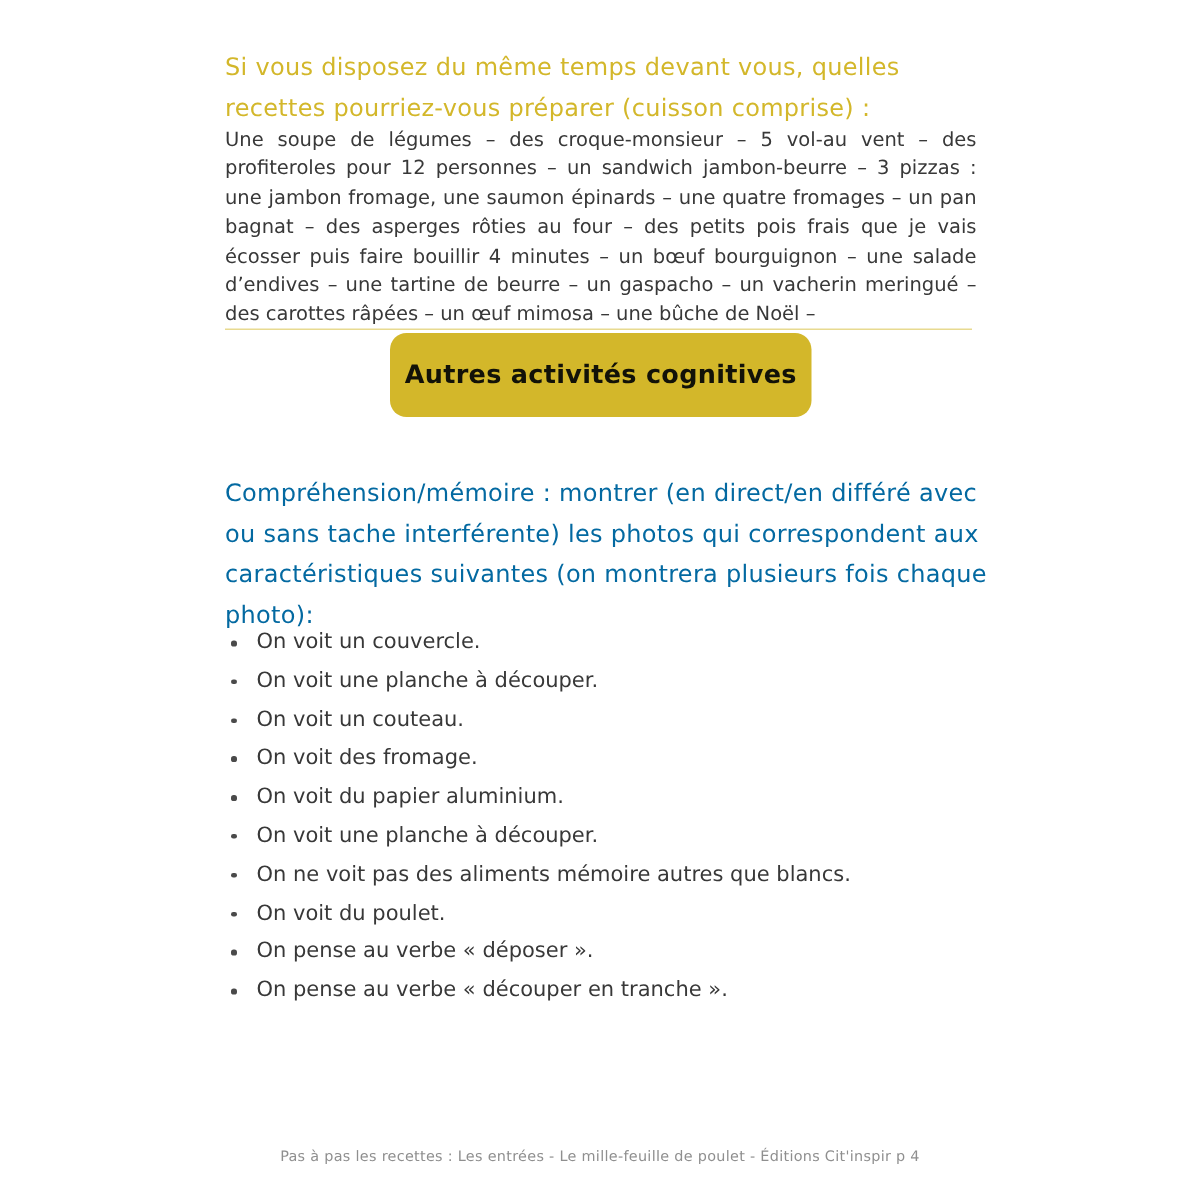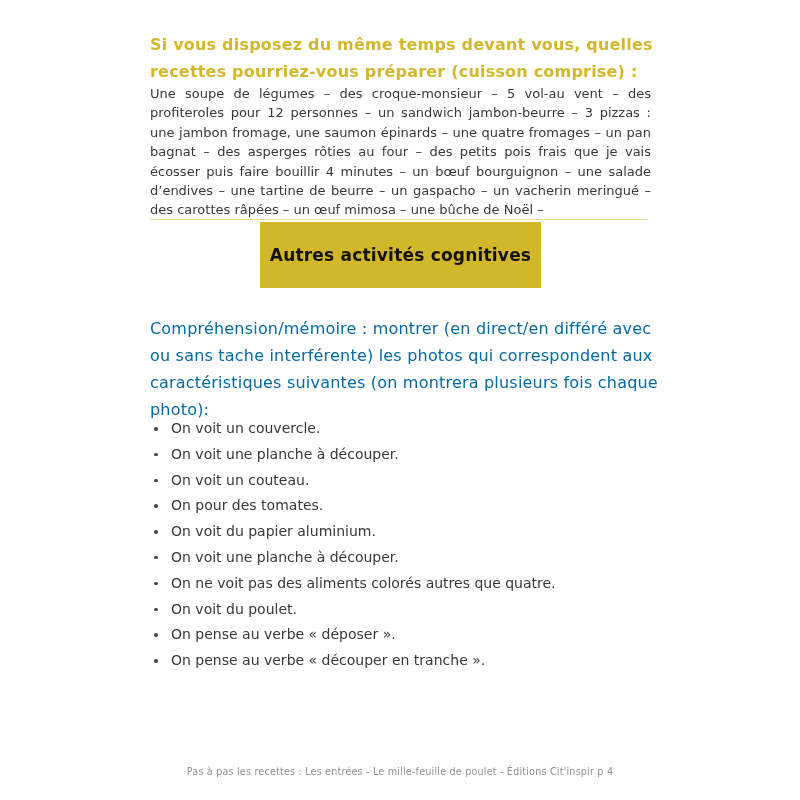--- a/index.html
+++ b/index.html
@@ -15,21 +15,21 @@
     height: 800px;
     background: #ffffff;
   }
   .heading-1 {
     position: absolute;
     left: 150px;
     top: 31px;
     width: 512px;
     color: #d3b72a;
     font-size: 16px;
-    font-weight: bold;
+    font-weight: normal;
     line-height: 27px;
     letter-spacing: 0.2px;
   }
   .paragraph {
     position: absolute;
     left: 150px;
     top: 84px;
     width: 501px;
     color: #383838;
     font-size: 13px;
@@ -42,25 +42,26 @@
     top: 219px;
     width: 498px;
     height: 1px;
     background: #e8da90;
   }
   .banner {
     position: absolute;
     left: 260px;
     top: 222px;
     width: 281px;
-    height: 66px;
+    height: 56px;
     background: #d3b72a;
     display: flex;
     align-items: center;
     justify-content: center;
+    border-radius: 11px;
   }
   .banner-label {
     color: #121208;
     font-size: 17px;
     font-weight: bold;
     letter-spacing: 0.2px;
   }
   .heading-2 {
     position: absolute;
     left: 150px;
@@ -122,24 +123,24 @@
   <div class="banner">
     <span class="banner-label">Autres activités cognitives</span>
   </div>
 
   <div class="heading-2">Compréhension/mémoire : montrer (en direct/en différé avec ou sans tache interférente) les photos qui correspondent aux caractéristiques suivantes (on montrera plusieurs fois chaque photo):</div>
 
   <ul class="checklist">
     <li>On voit un couvercle.</li>
     <li>On voit une planche à découper.</li>
     <li>On voit un couteau.</li>
-    <li>On pour des tomates.</li>
+    <li>On voit des fromage.</li>
     <li>On voit du papier aluminium.</li>
     <li>On voit une planche à découper.</li>
-    <li>On ne voit pas des aliments colorés autres que quatre.</li>
+    <li>On ne voit pas des aliments mémoire autres que blancs.</li>
     <li>On voit du poulet.</li>
     <li>On pense au verbe « déposer ».</li>
     <li>On pense au verbe « découper en tranche ».</li>
   </ul>
 
   <div class="footer">Pas à pas les recettes : Les entrées - Le mille-feuille de poulet - Éditions Cit'inspir p 4</div>
 
 </div>
 
 </body></html>

